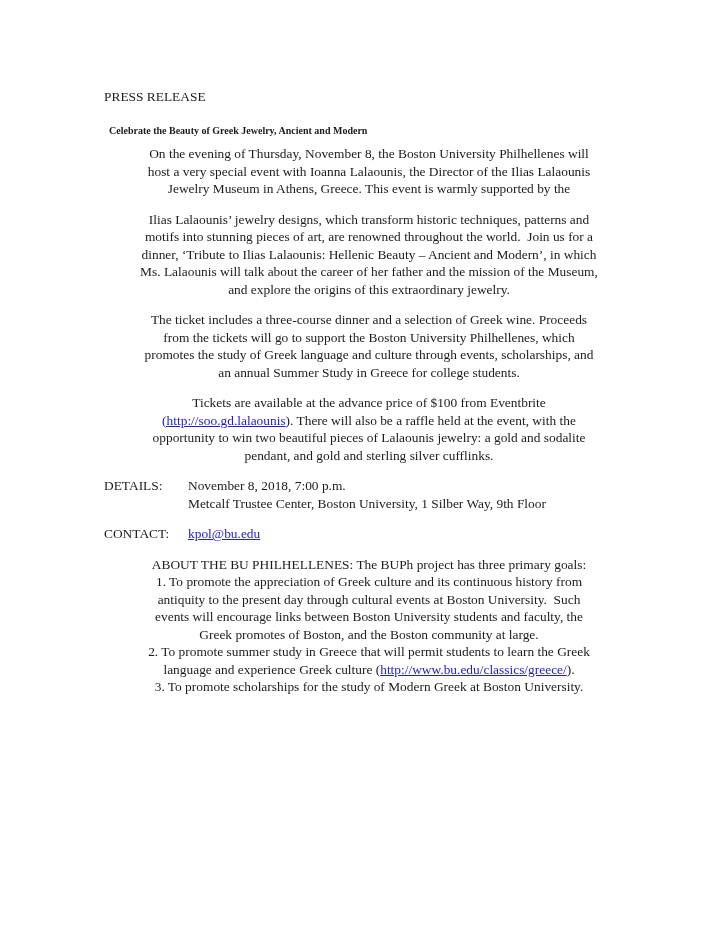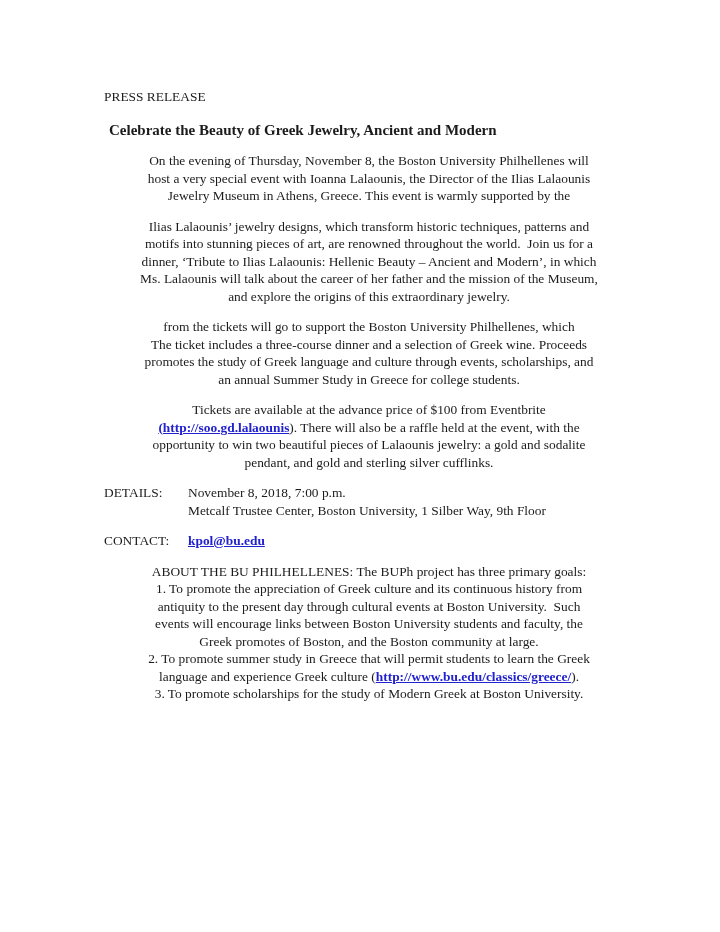--- a/index.html
+++ b/index.html
@@ -22,23 +22,23 @@
     position: absolute;
     top: 88px;
     left: 104px;
     width: 530px;
   }
   .kicker {
     margin: 0 0 16px 0;
     white-space: pre;
   }
   .doc-title {
-    font-size: 15px;
+    font-size: 10px;
     font-weight: bold;
-    margin: 0 0 13px 5px;
+    margin: 0 0 6px 5px;
     white-space: pre;
   }
   .para {
     margin: 0 0 13px 0;
     text-align: center;
   }
   .line {
     white-space: pre;
   }
   .kv-row {
@@ -47,21 +47,20 @@
   }
   .kv-label {
     width: 84px;
     flex-shrink: 0;
     white-space: pre;
   }
   .kv-value { }
   .doc-link {
     color: #2121ce;
     text-decoration: underline;
-    font-weight: bold;
   }
 </style>
 </head>
 <body>
 
 <div class="page">
   <div class="content">
 
     <div class="kicker">PRESS RELEASE</div>
 
@@ -75,22 +74,22 @@
 
     <div class="para">
         <div class="line">Ilias Lalaounis’ jewelry designs, which transform historic techniques, patterns and</div>
         <div class="line">motifs into stunning pieces of art, are renowned throughout the world.  Join us for a</div>
         <div class="line">dinner, ‘Tribute to Ilias Lalaounis: Hellenic Beauty – Ancient and Modern’, in which</div>
         <div class="line">Ms. Lalaounis will talk about the career of her father and the mission of the Museum,</div>
         <div class="line">and explore the origins of this extraordinary jewelry.</div>
       </div>
 
     <div class="para">
+        <div class="line">The ticket includes a three-course dinner and a selection of Greek wine. Proceeds</div>
         <div class="line">from the tickets will go to support the Boston University Philhellenes, which</div>
-        <div class="line">The ticket includes a three-course dinner and a selection of Greek wine. Proceeds</div>
         <div class="line">promotes the study of Greek language and culture through events, scholarships, and</div>
         <div class="line">an annual Summer Study in Greece for college students.</div>
       </div>
 
     <div class="para">
         <div class="line">Tickets are available at the advance price of $100 from Eventbrite</div>
         <div class="line"><a class="doc-link" href="#">(http://soo.gd.lalaounis</a>). There will also be a raffle held at the event, with the</div>
         <div class="line">opportunity to win two beautiful pieces of Lalaounis jewelry: a gold and sodalite</div>
         <div class="line">pendant, and gold and sterling silver cufflinks.</div>
       </div>

